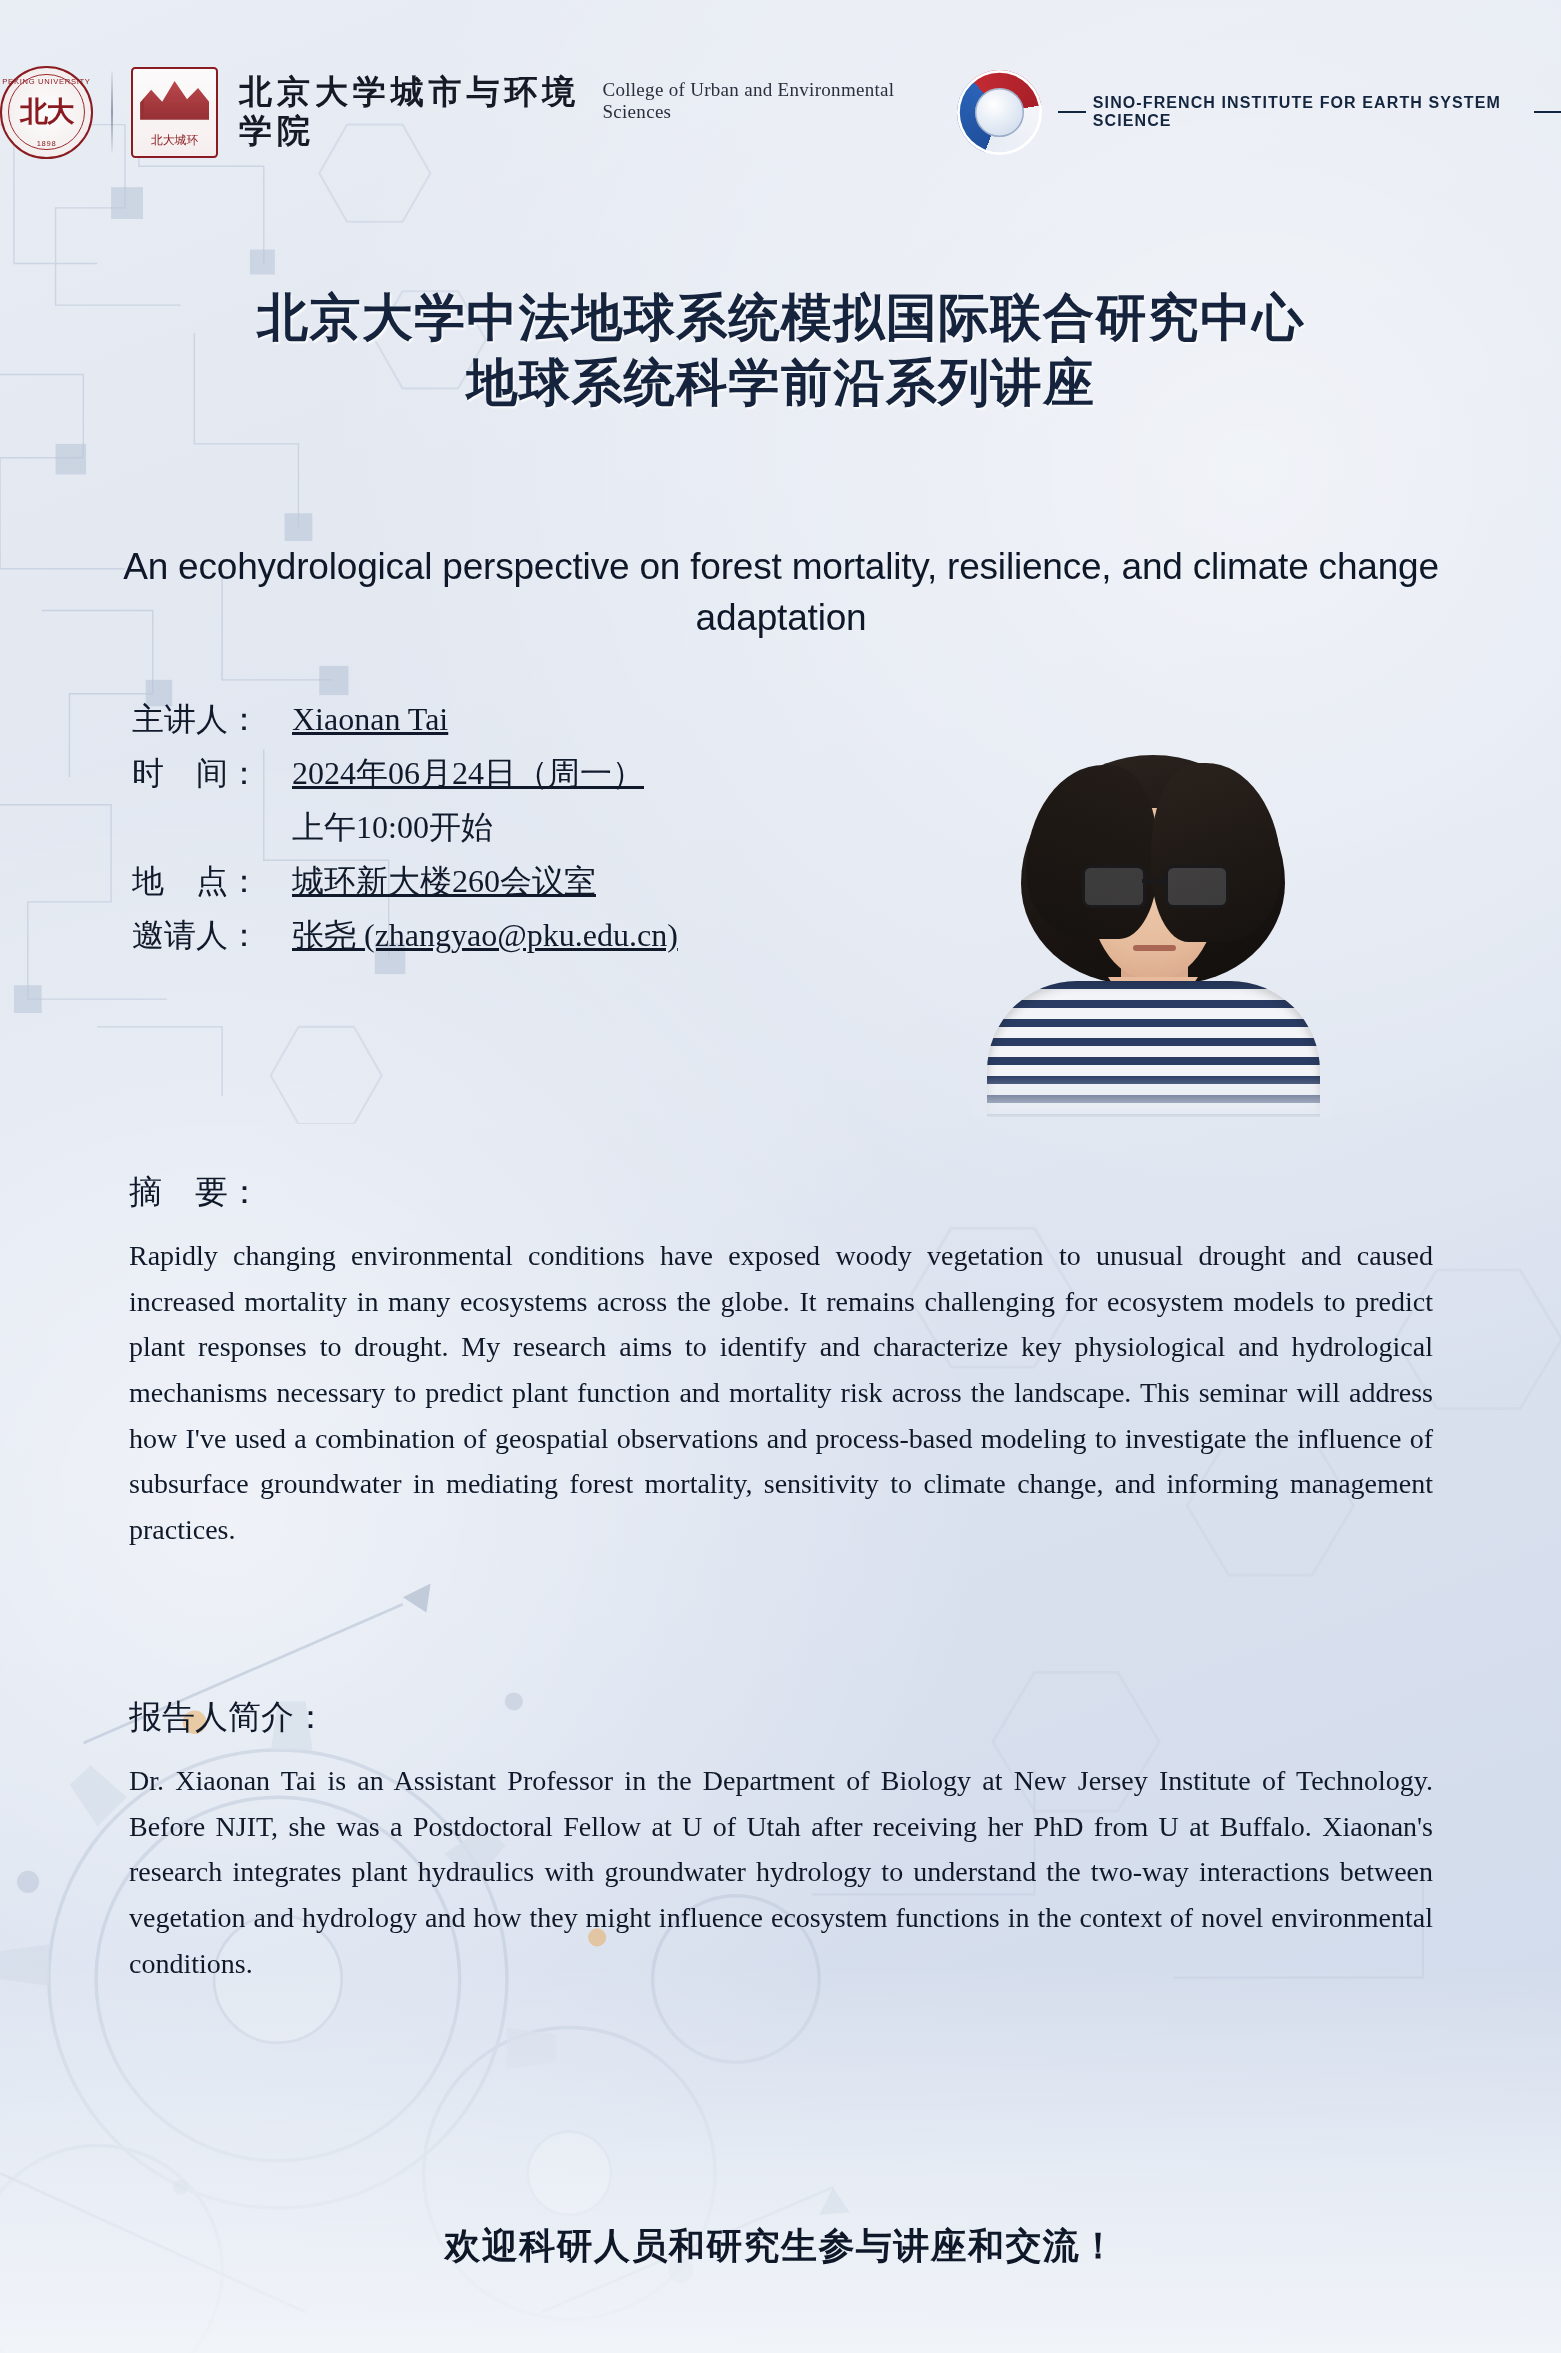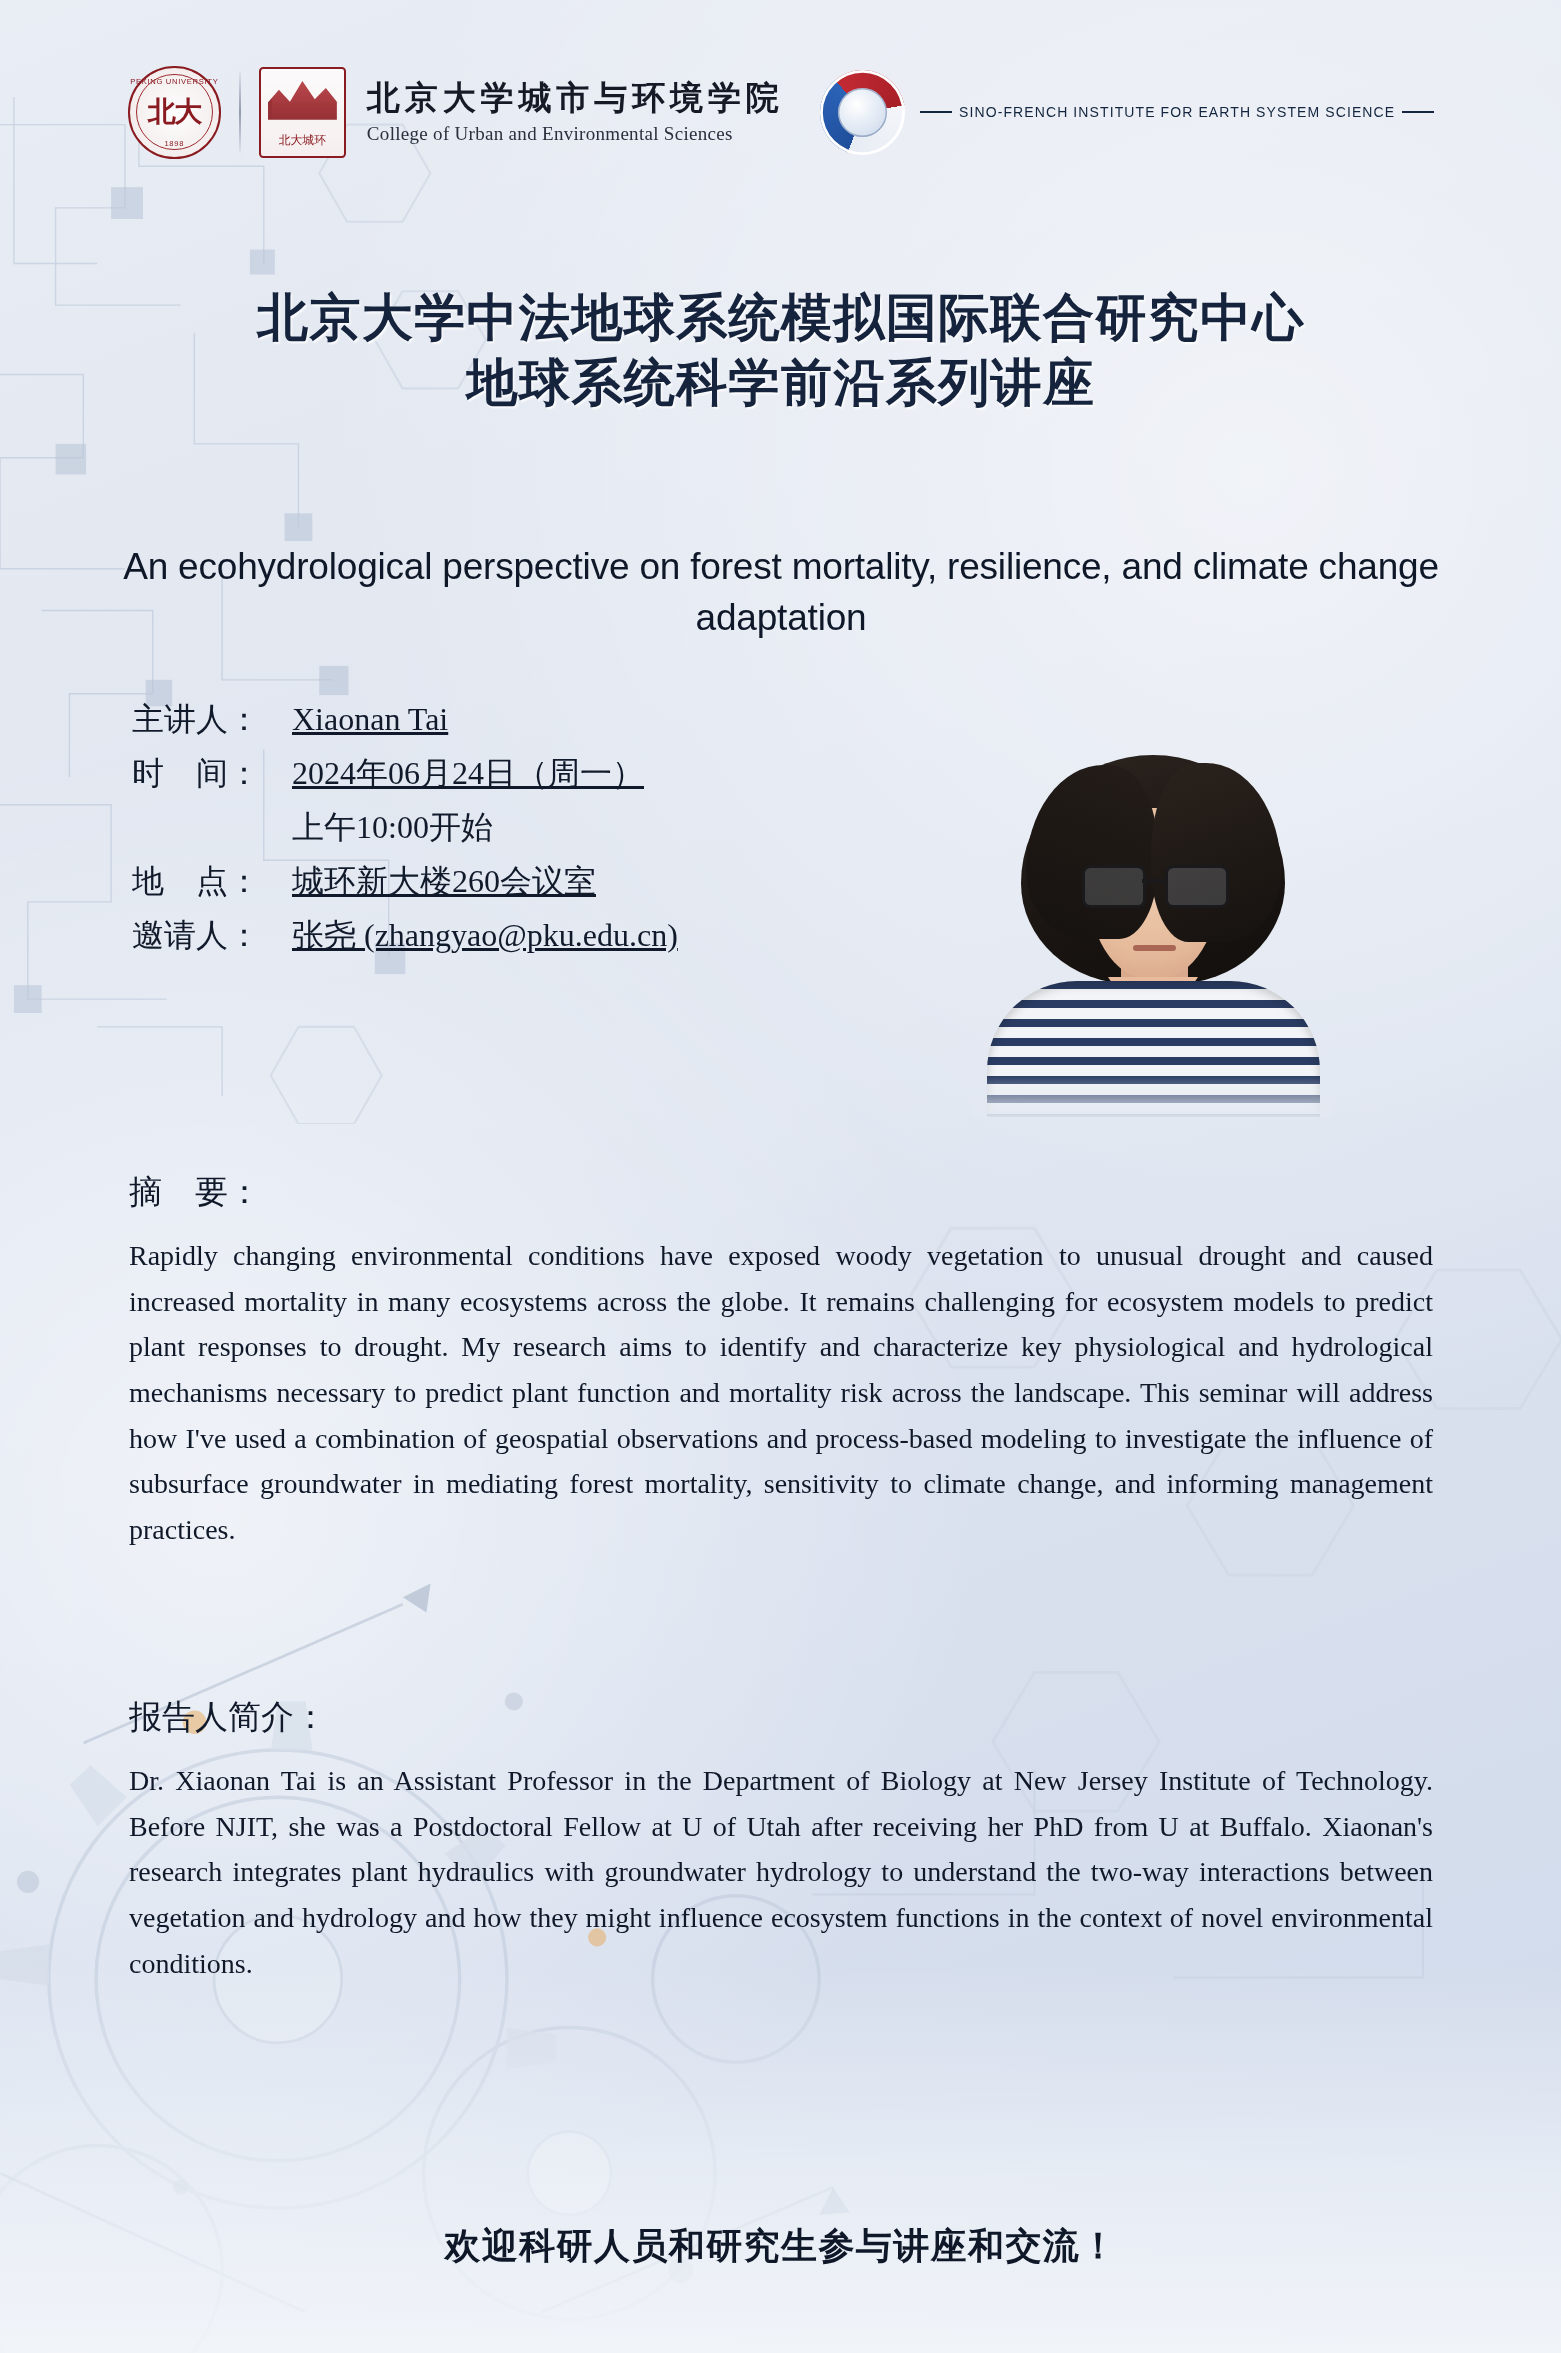--- a/index.html
+++ b/index.html
@@ -134,21 +134,21 @@
     left: 0; right: 0; bottom: 8.3px;
     text-align: center;
     color: #8a1b20;
     font-size: 11.8px;
     line-height: 1.15;
     font-weight: normal;
   }
   .cues-names {
     margin-left: 21px;
     display: flex;
-    flex-direction: column;
+    flex-direction: row;
     justify-content: center;
   }
   .cues-cn {
     font-size: 33px;
     color: #151a26;
     letter-spacing: 4.9px;
     font-weight: bold;
     line-height: 1.18;
     font-family: "Liberation Serif", serif;
   }
@@ -186,25 +186,25 @@
   }
   .sfi-cn {
     font-size: 32px;
     font-weight: bold;
     color: #0f1724;
     letter-spacing: 0.7px;
     line-height: 1.1;
     font-family: "Liberation Serif", serif;
   }
   .sfi-en {
-    font-size: 14px;
+    font-size: 16px;
     letter-spacing: 1.1px;
     color: #13253f;
     font-family: "Liberation Sans", sans-serif;
-    font-weight: normal;
+    font-weight: bold;
     display: flex;
     align-items: center;
     gap: 7px;
   }
   .sfi-en .rule {
     display: inline-block;
     height: 2.1px; width: 32px;
     background: #13253f;
   }
 

